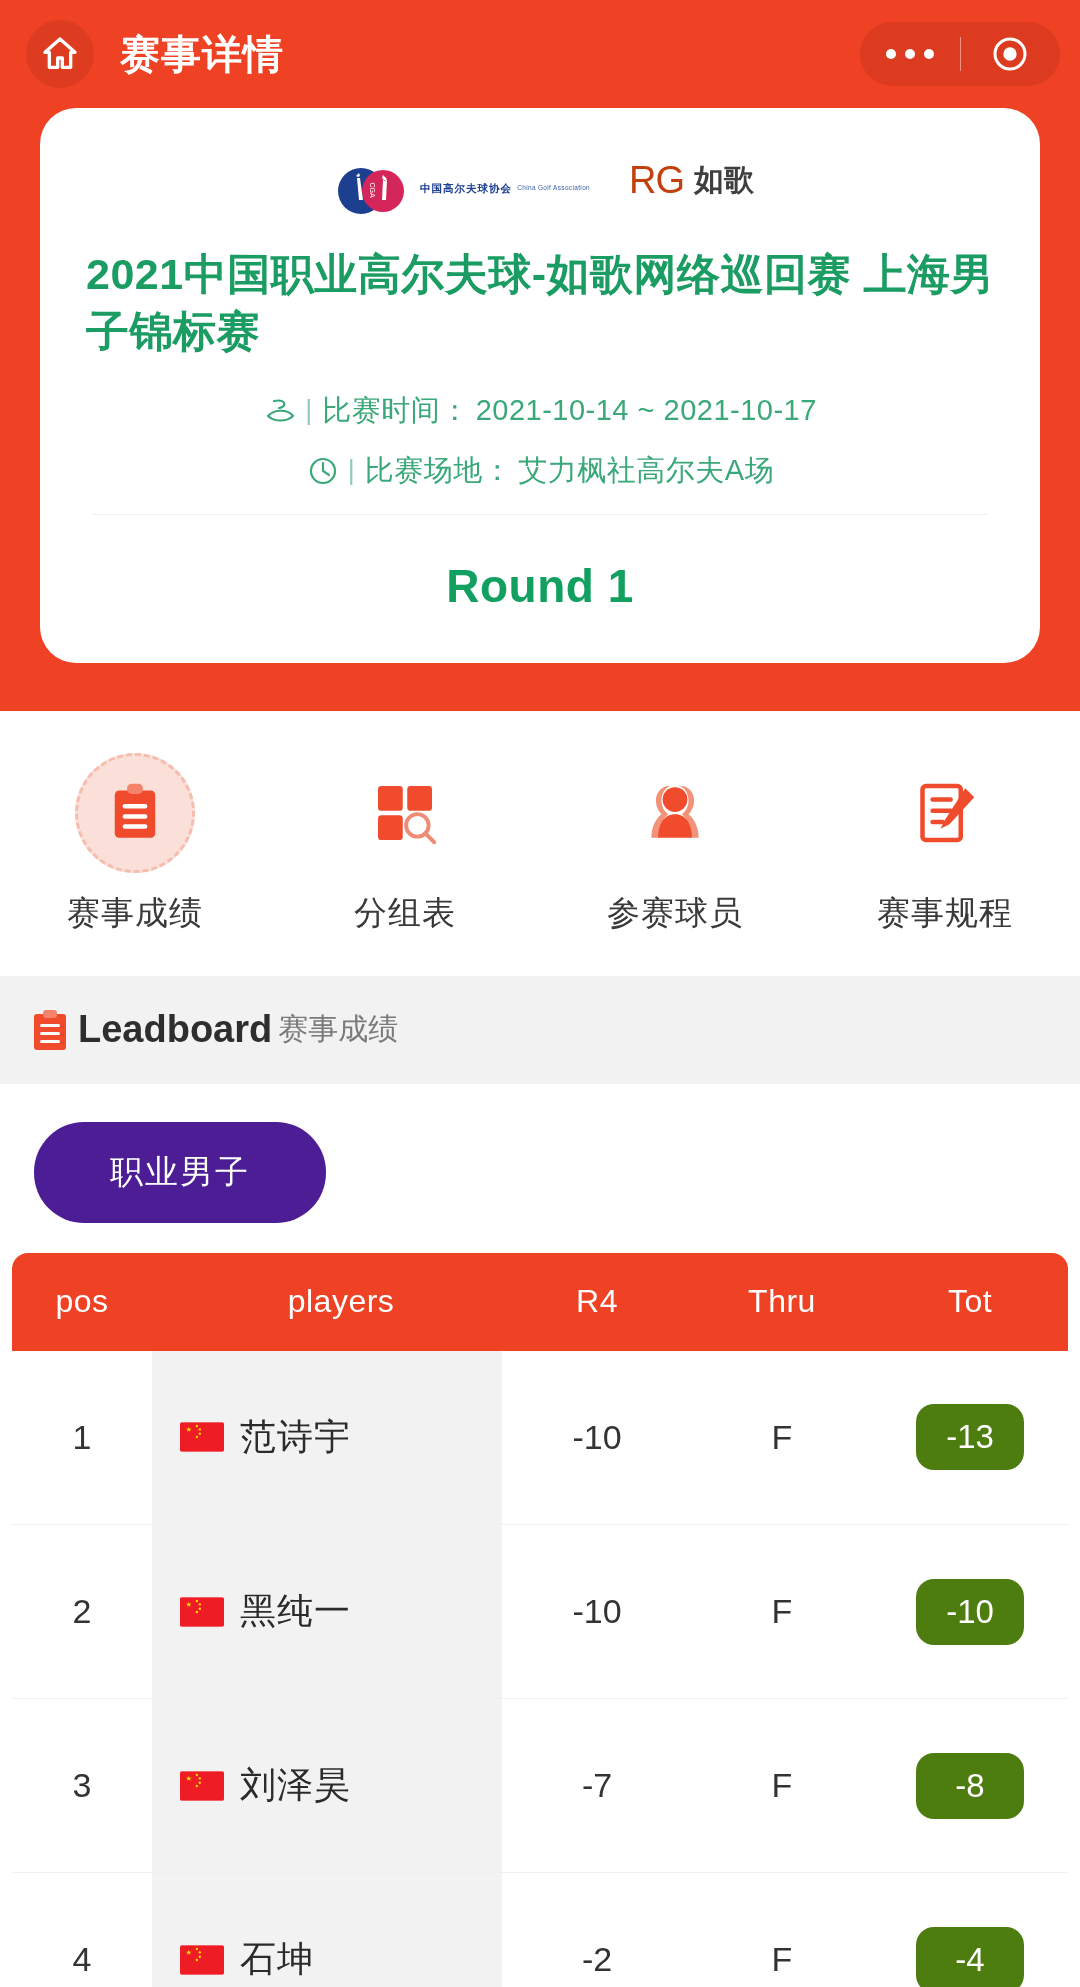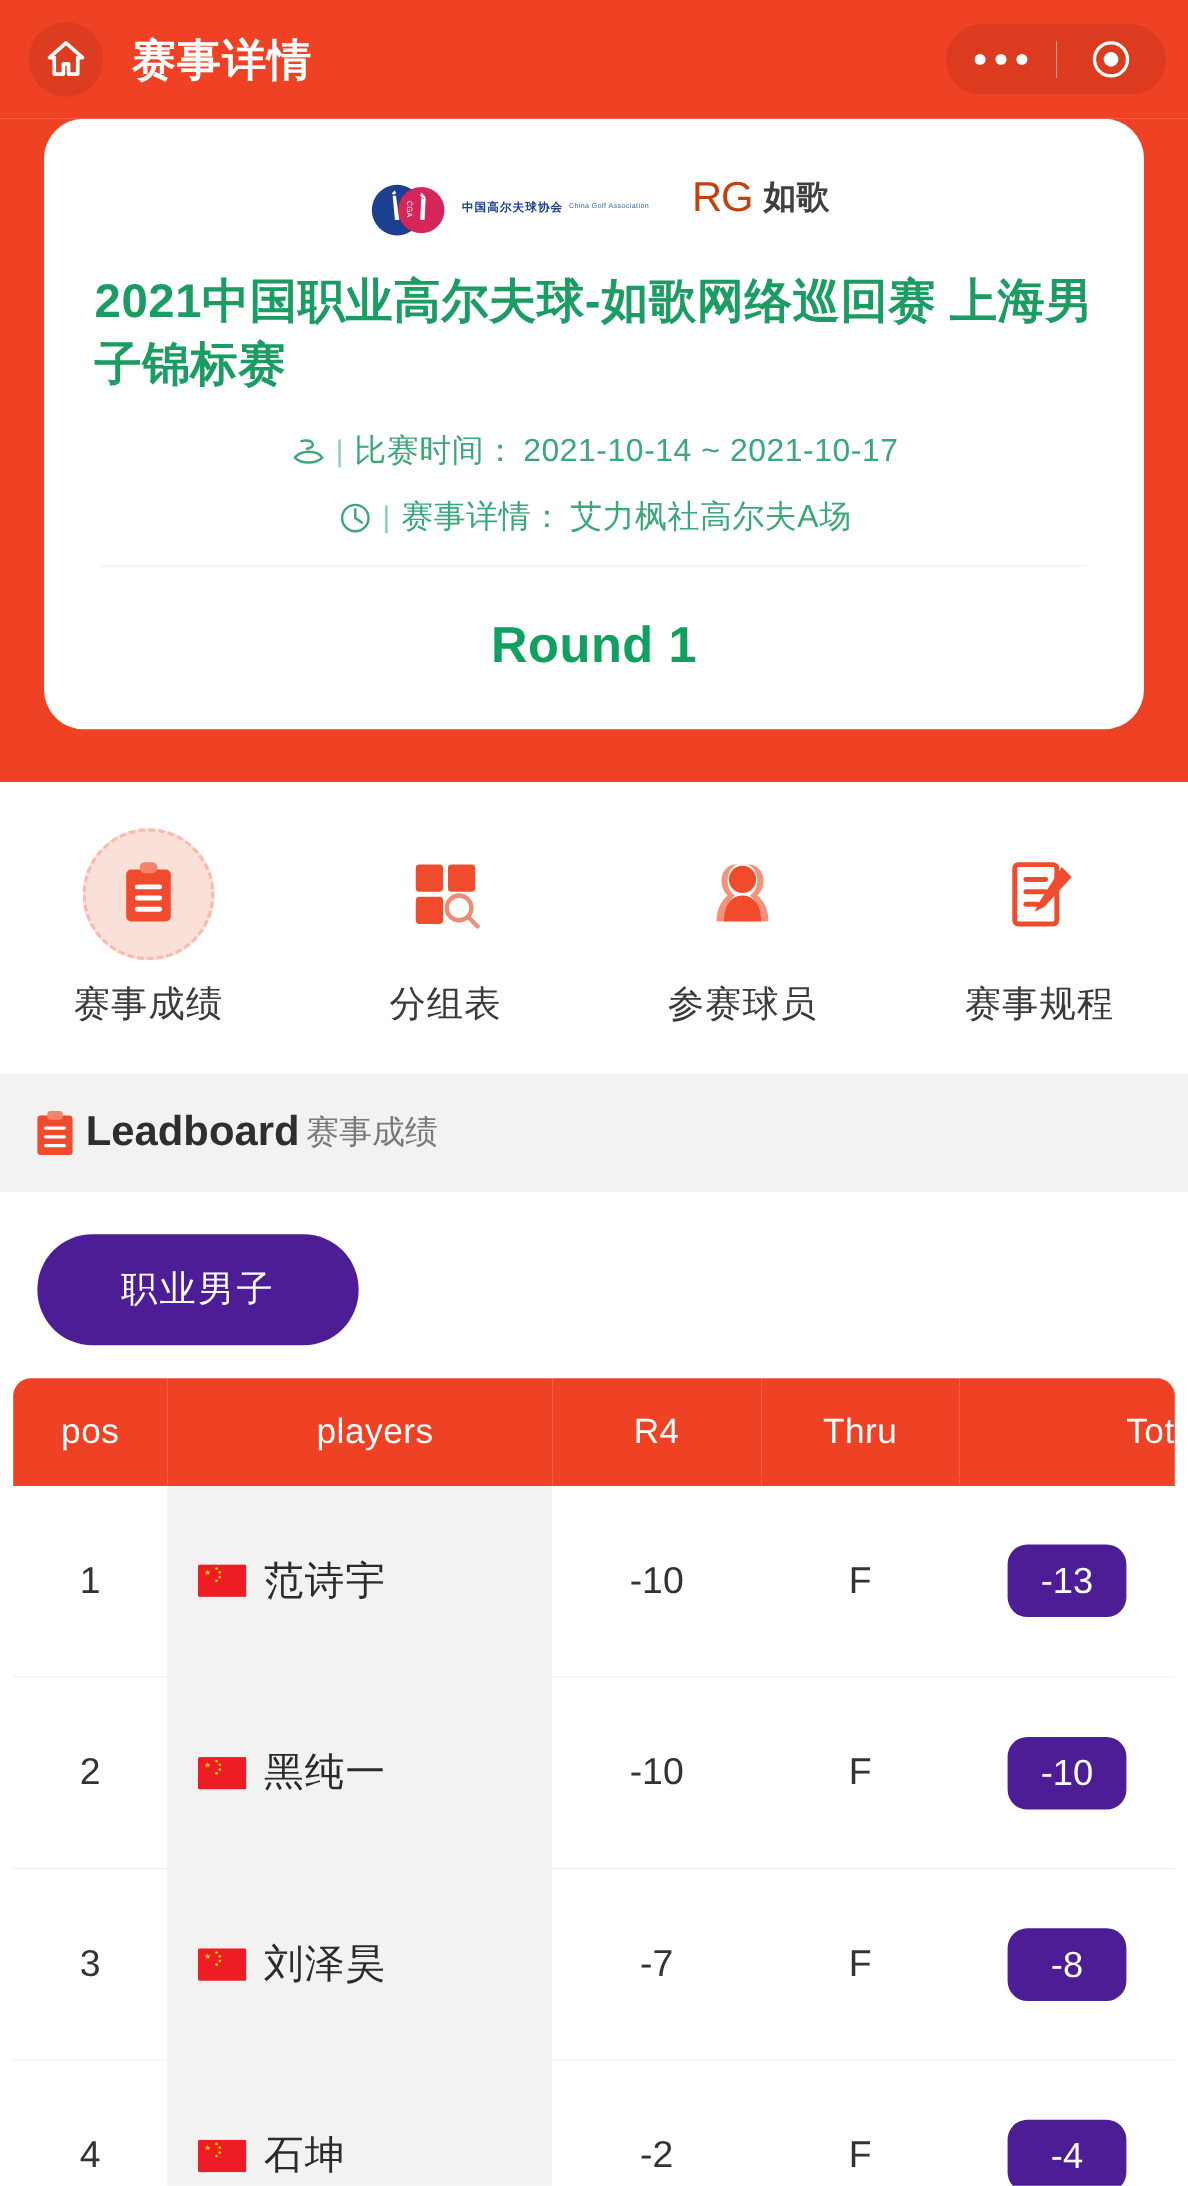--- a/index.html
+++ b/index.html
@@ -186,21 +186,21 @@
   .tbl { width: 100%; border-collapse: collapse; table-layout: fixed; }
   .tbl thead th {
     background: #ef4123;
     color: #ffffff;
     font-size: 32px;
     font-weight: 400;
     height: 98px;
     letter-spacing: .5px;
   }
   .tbl thead tr th:first-child { border-top-left-radius: 16px; }
-  .tbl thead tr th:last-child  { border-top-right-radius: 16px; text-align: right; }
+  .tbl thead tr th:last-child  { border-top-right-radius: 16px; }
   .col-pos    { width: 140px; text-align: center; }
   .col-player { width: 350px; text-align: center; padding-left: 28px; }
   .col-r4     { width: 190px; text-align: center; }
   .col-thru   { width: 180px; text-align: center; }
   .col-tot    { width: 196px; text-align: center; }
 
   .tbl tbody td {
     height: 174px;
     font-size: 34px;
     color: #333333;
@@ -217,21 +217,21 @@
     width: 44px; height: 30px; display:block; margin-right: 16px;
     flex: 0 0 auto; border-radius: 2px;
   }
   .pname { font-size: 36px; color: #2b2b2b; letter-spacing: 1px; }
   .td-r4 { text-align: center; color: #ef5336; font-size: 34px; }
   .td-thru { text-align: center; color: #3b3b3b; font-size: 34px; }
   .td-tot { text-align: center; }
   .tot-badge {
     display: inline-block;
     min-width: 108px;
-    background: #4c1d95;
+    background: #4d7c0f;
     color: #ffffff;
     font-size: 33px;
     padding: 14px 0;
     border-radius: 18px;
   }
 </style>
 </head>
 <body>
 
 <div class="nav-header">
@@ -291,21 +291,21 @@
         <span class="meta-bar">|</span>
         <span class="meta-label">比赛时间：</span>
         <span class="meta-value">2021-10-14 ~ 2021-10-17</span>
       </div>
       <div class="meta-row">
         <svg class="meta-icon" viewBox="0 0 34 34">
           <circle cx="17" cy="17" r="12" fill="none" stroke="#3aa878" stroke-width="2.2"></circle>
           <path d="M17 9 v8 l6 4" fill="none" stroke="#3aa878" stroke-width="2.2" stroke-linecap="round"></path>
         </svg>
         <span class="meta-bar">|</span>
-        <span class="meta-label">赛事详情：</span>
+        <span class="meta-label">比赛场地：</span>
         <span class="meta-value">艾力枫社高尔夫A场</span>
       </div>
     </div>
 
     <div class="hero-divider"></div>
     <div class="hero-round">Round 1</div>
   </div>
 </div>
 
 <div class="quicknav">

